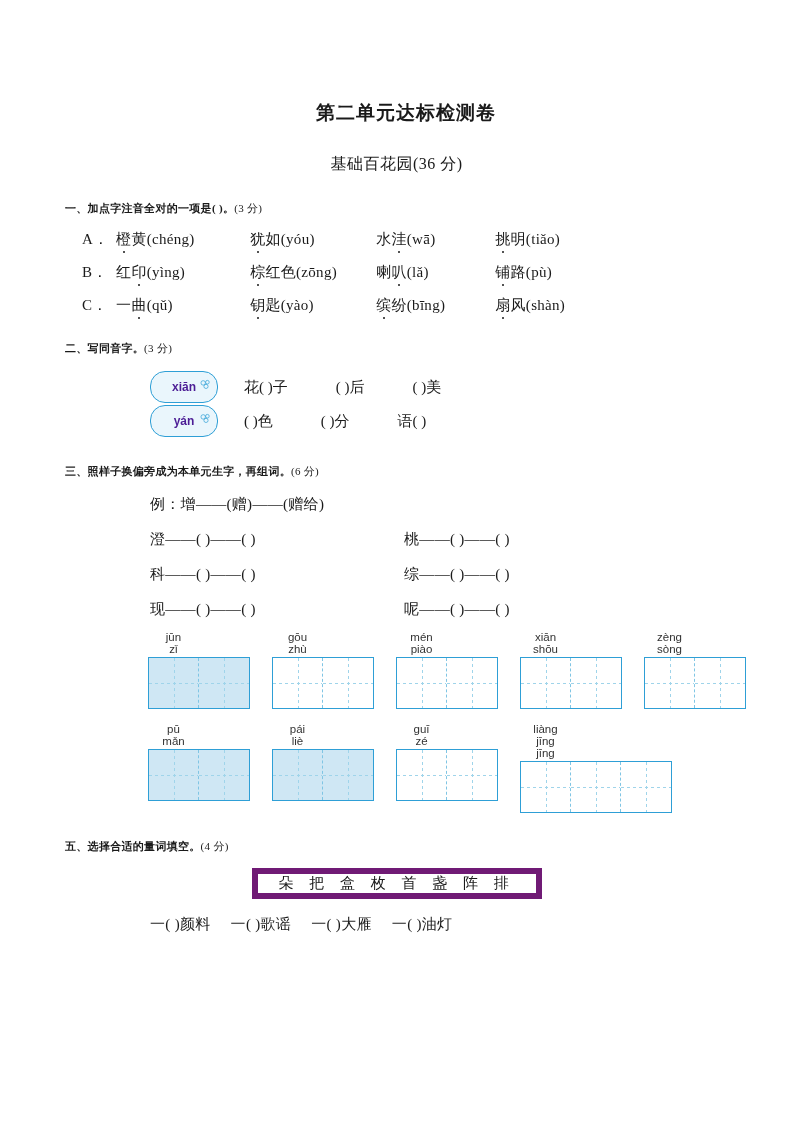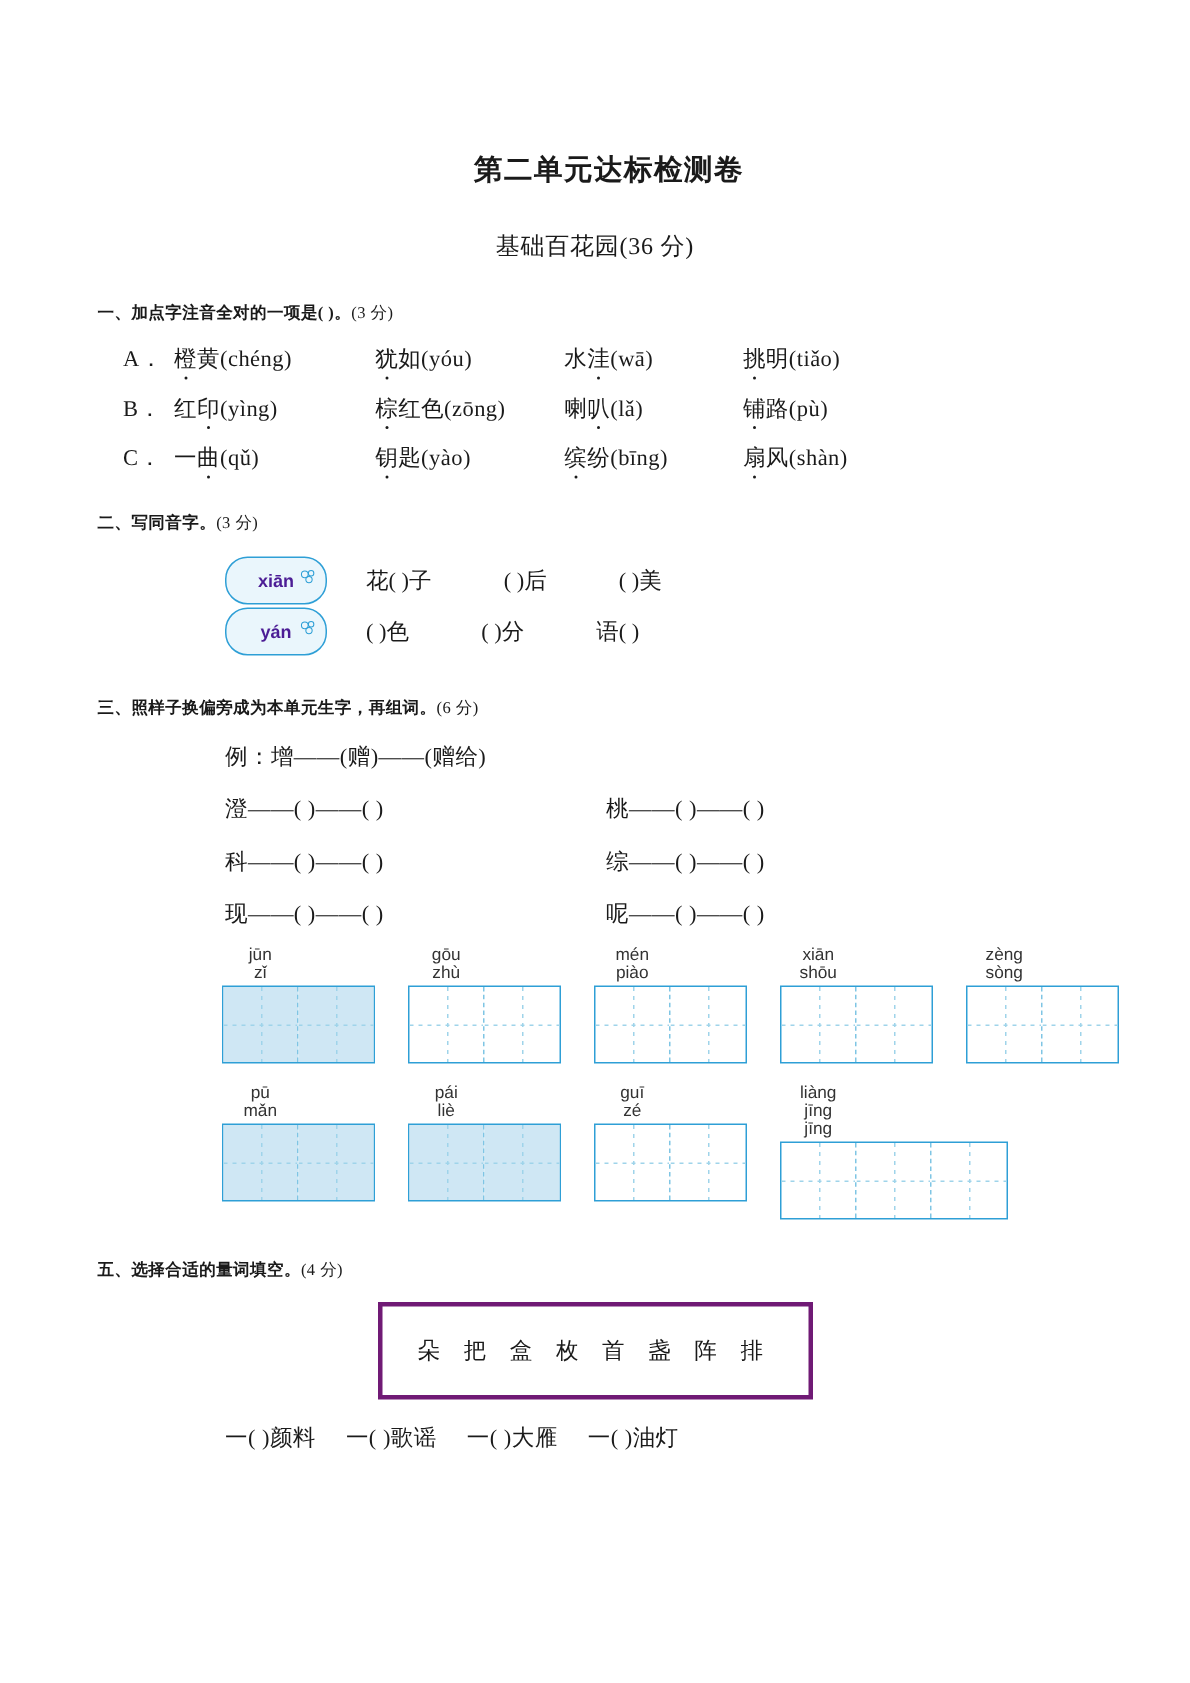--- a/index.html
+++ b/index.html
@@ -177,22 +177,22 @@
     width: 1px;
     background-image: linear-gradient(to bottom, #9fd4ea 0, #9fd4ea 3px, transparent 3px, transparent 6px);
     background-size: 1px 6px;
   }
   
   .tinted { background: #cfe7f4; }
   
   .wordbank {
     margin: 14px auto 0 auto;
     width: 290px;
-    border: 3px solid #701a75;
-    padding: 20px 10px;
+    border: 6px solid #701a75;
+    padding: 0 10px;
     text-align: center;
     font-size: 15px;
     letter-spacing: 6px;
     box-sizing: border-box;
   }
   .q5-line {
     font-size: 15px;
     margin-top: 16px;
     margin-left: 150px;
     letter-spacing: 0.3px;

